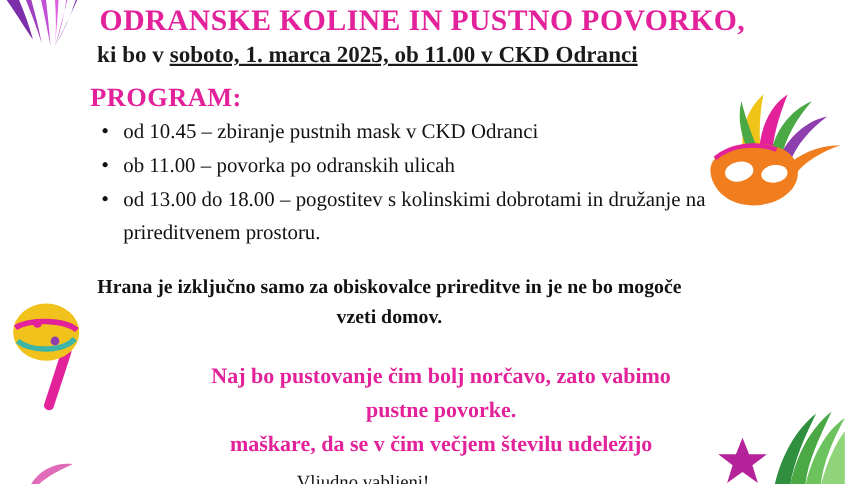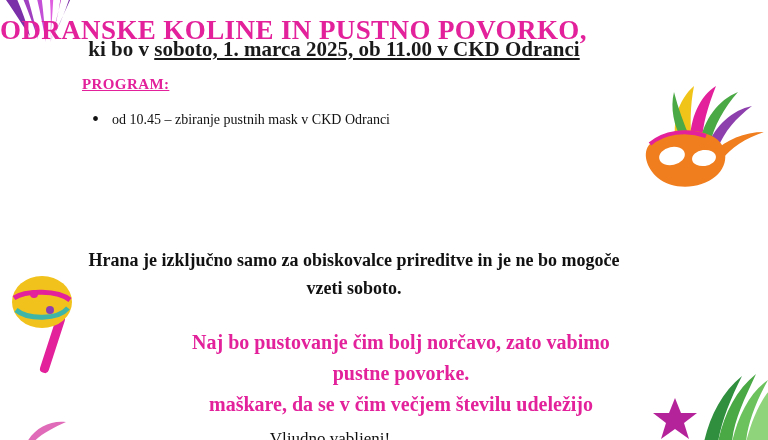--- a/index.html
+++ b/index.html
@@ -19,64 +19,62 @@
     inset: 0;
     overflow: hidden;
   }
 
   
   .headline {
     position: absolute;
     top: 0px;
     left: 0;
     width: 768px;
-    text-align: left;
+    text-align: center;
     font-family: "Liberation Serif", serif;
     font-weight: bold;
     font-size: 27px;
     letter-spacing: 0.4px;
     color: #e2219a;
     line-height: 36px;
     white-space: nowrap;
-    margin-top: 12px;
   }
   .subhead {
     position: absolute;
     top: 34px;
     left: 0;
     width: 668px;
     text-align: center;
     font-weight: bold;
     font-size: 21px;
     color: #1a1a1a;
     line-height: 30px;
   }
   .subhead u {
     text-decoration: underline;
   }
   .program-title {
     position: absolute;
     top: 76px;
     left: 82px;
     font-weight: bold;
-    font-size: 15px;
+    font-size: 24px;
     color: #e2219a;
-    text-decoration: underline;
     letter-spacing: 0.4px;
   }
   ul.program-list {
     position: absolute;
     top: 105px;
     left: 74px;
     width: 600px;
     margin: 0;
     padding: 0 0 0 22px;
     list-style: none;
     color: #111111;
-    font-size: 14px;
+    font-size: 19px;
     line-height: 30px;
   }
   ul.program-list li {
     position: relative;
     padding-left: 16px;
     margin-bottom: 1px;
   }
   ul.program-list li::before {
     content: "\2022";
     position: absolute;
@@ -156,25 +154,27 @@
 
   <div class="headline">ODRANSKE KOLINE IN PUSTNO POVORKO,</div>
 
   <div class="subhead">
     <span>ki bo v </span><u>soboto, 1. marca 2025, ob 11.00 v CKD Odranci</u>
   </div>
 
   <div class="program-title">PROGRAM:</div>
   <ul class="program-list">
     <li>od 10.45 – zbiranje pustnih mask v CKD Odranci</li>
+    <li>ob 11.00 – povorka po odranskih ulicah</li>
+    <li>od 13.00 do 18.00  – pogostitev s kolinskimi dobrotami in družanje na prireditvenem prostoru.</li>
   </ul>
 
   <div class="note">
     <div>Hrana je izključno samo za obiskovalce prireditve in je ne bo mogoče</div>
-    <div>vzeti soboto.</div>
+    <div>vzeti domov.</div>
   </div>
 
   <div class="invite">
     <div>Naj bo pustovanje čim bolj norčavo, zato vabimo</div>
     <div>pustne povorke.</div>
     <div>maškare, da se v čim večjem številu udeležijo</div>
   </div>
 
   <div class="footer-cut">Vljudno vabljeni!</div>
 

